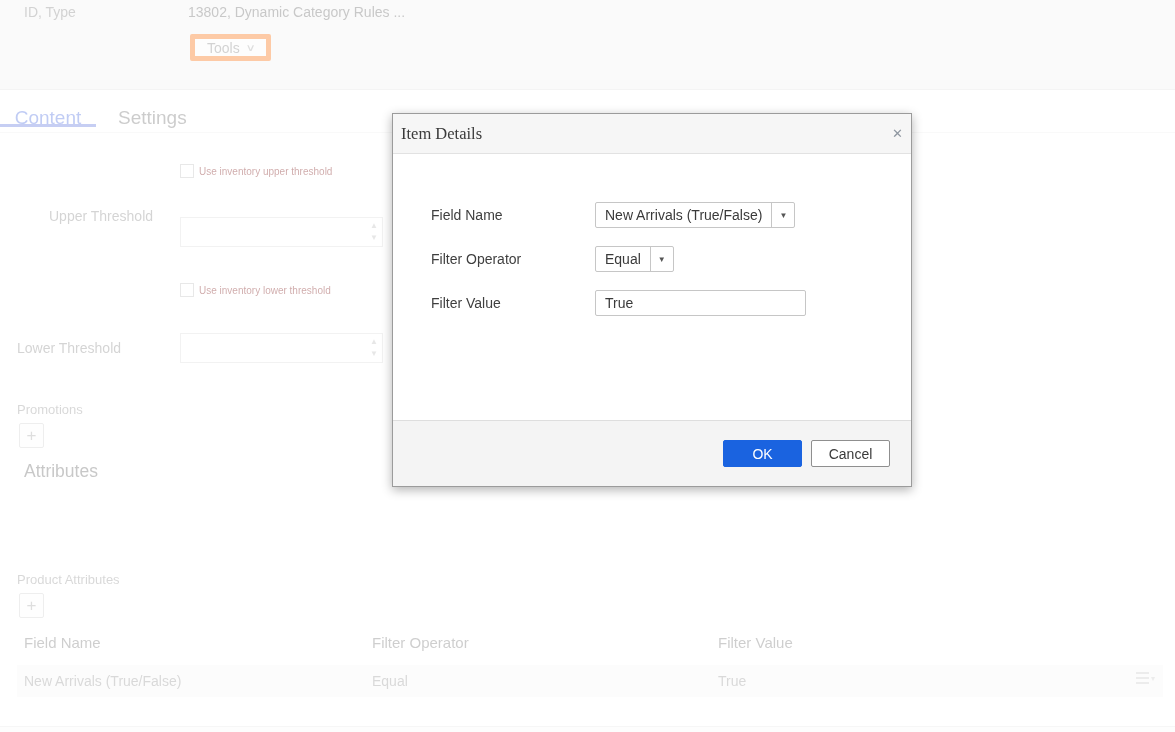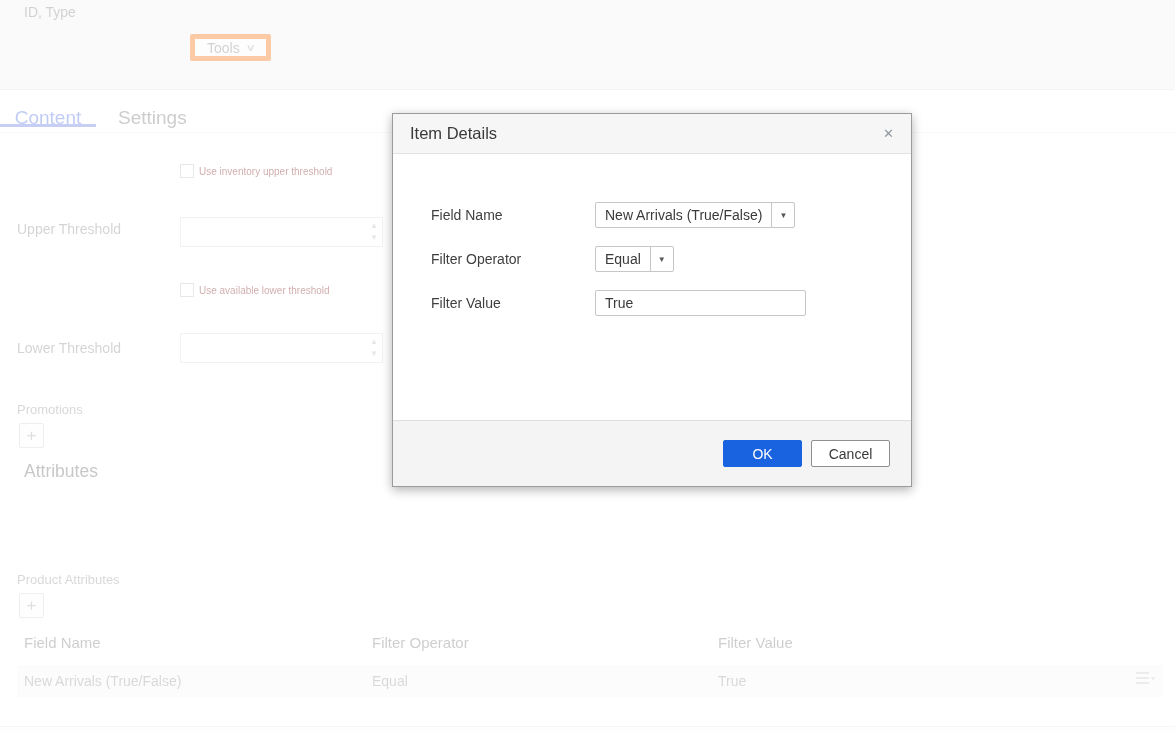--- a/index.html
+++ b/index.html
@@ -46,21 +46,21 @@
   .row-menu-icon .bars i { display:block; width:13px; height:2px; background:#cccccc; }
   .row-menu-icon .caret { font-size:8px; color:#cccccc; }
 
   .bottom-strip { position:absolute; left:0; top:726px; width:1175px; height:6px; background:#fafafa; border-top:1px solid #e8e8e8; }
 
   
   #overlay { position:absolute; inset:0; background:rgba(255,255,255,0.62); z-index:5; }
 
   
   #modal { position:absolute; left:392px; top:113px; width:520px; height:374px; background:#fff; border:1px solid #9b9b9b; box-shadow:0 3px 10px rgba(0,0,0,0.3); z-index:10; }
-  .modal-header { height:40px; background:#f6f6f6; border-bottom:1px solid #e2e2e2; display:flex; align-items:center; padding:0 17px; }
+  .modal-header { height:40px; background:#f6f6f6; border-bottom:1px solid #e2e2e2; display:flex; align-items:center; padding:0 8px;font-family:Liberation Serif, serif; }
   .modal-title { font-size:16.5px; color:#3a3a3a; }
   .modal-close { margin-left:auto; font-size:13px; color:#8e96a0; cursor:pointer; line-height:1; }
   .modal-body { position:relative; height:267px; padding-top:48px; padding-left:38px; }
   .m-row { display:flex; align-items:center; height:26px; margin-bottom:18px; }
   .m-label { width:164px; font-size:14px; color:#3f3f3f; }
   .combo { display:flex; height:26px; background:#fff; border:1px solid #c6c6c6; border-radius:2px; cursor:pointer; }
   .combo-text { padding:0 9px; line-height:24px; font-size:14px; color:#3a3a3a; white-space:nowrap; }
   .combo-arrow { width:23px; border-left:1px solid #c6c6c6; display:flex; align-items:center; justify-content:center; font-size:8px; color:#555; }
   .text-input { width:211px; height:26px; border:1px solid #c6c6c6; border-radius:2px; padding:0 9px; font-size:14px; color:#3a3a3a; font-family:"Liberation Sans", sans-serif; outline:none; }
   .modal-footer { position:absolute; left:0; bottom:0; width:100%; height:66px; background:#f4f4f4; border-top:1px solid #dedede; display:flex; align-items:center; justify-content:flex-end; padding-right:21px; gap:9px; }
@@ -68,48 +68,49 @@
   .btn-ok { background:#1a63e0; color:#ffffff; border:1px solid #1a63e0; }
   .btn-cancel { background:#ffffff; color:#3a3a3a; border:1px solid #8f8f8f; }
 </style>
 </head>
 <body>
 
 <div id="bg">
 
   <div class="top-band">
     <div class="id-type-label">ID, Type</div>
+    <div class="id-type-value">13802, Dynamic Category Rules ...</div>
     <div class="tools-btn">
       <span>Tools</span>
       <span class="chev">∨</span>
     </div>
   </div>
 
   <div class="tabs-row">
     <div class="tab tab-content">Content</div>
     <div class="tab tab-settings">Settings</div>
     <div class="tab-underline"></div>
   </div>
 
   <div class="chk-row upper">
     <span class="checkbox"></span>
     <span class="chk-label">Use inventory upper threshold</span>
   </div>
 
-  <div class="field-label" style="top:221px;">Upper Threshold</div>
+  <div class="field-label" style="top:208px;margin-left:32px;">Upper Threshold</div>
   <div class="num-input" style="top:217px;">
     <span class="spinner">
       <span>▲</span>
       <span>▼</span>
     </span>
   </div>
 
   <div class="chk-row lower">
     <span class="checkbox"></span>
-    <span class="chk-label">Use available lower threshold</span>
+    <span class="chk-label">Use inventory lower threshold</span>
   </div>
 
   <div class="field-label" style="top:340px;">Lower Threshold</div>
   <div class="num-input" style="top:333px;">
     <span class="spinner">
       <span>▲</span>
       <span>▼</span>
     </span>
   </div>
 

